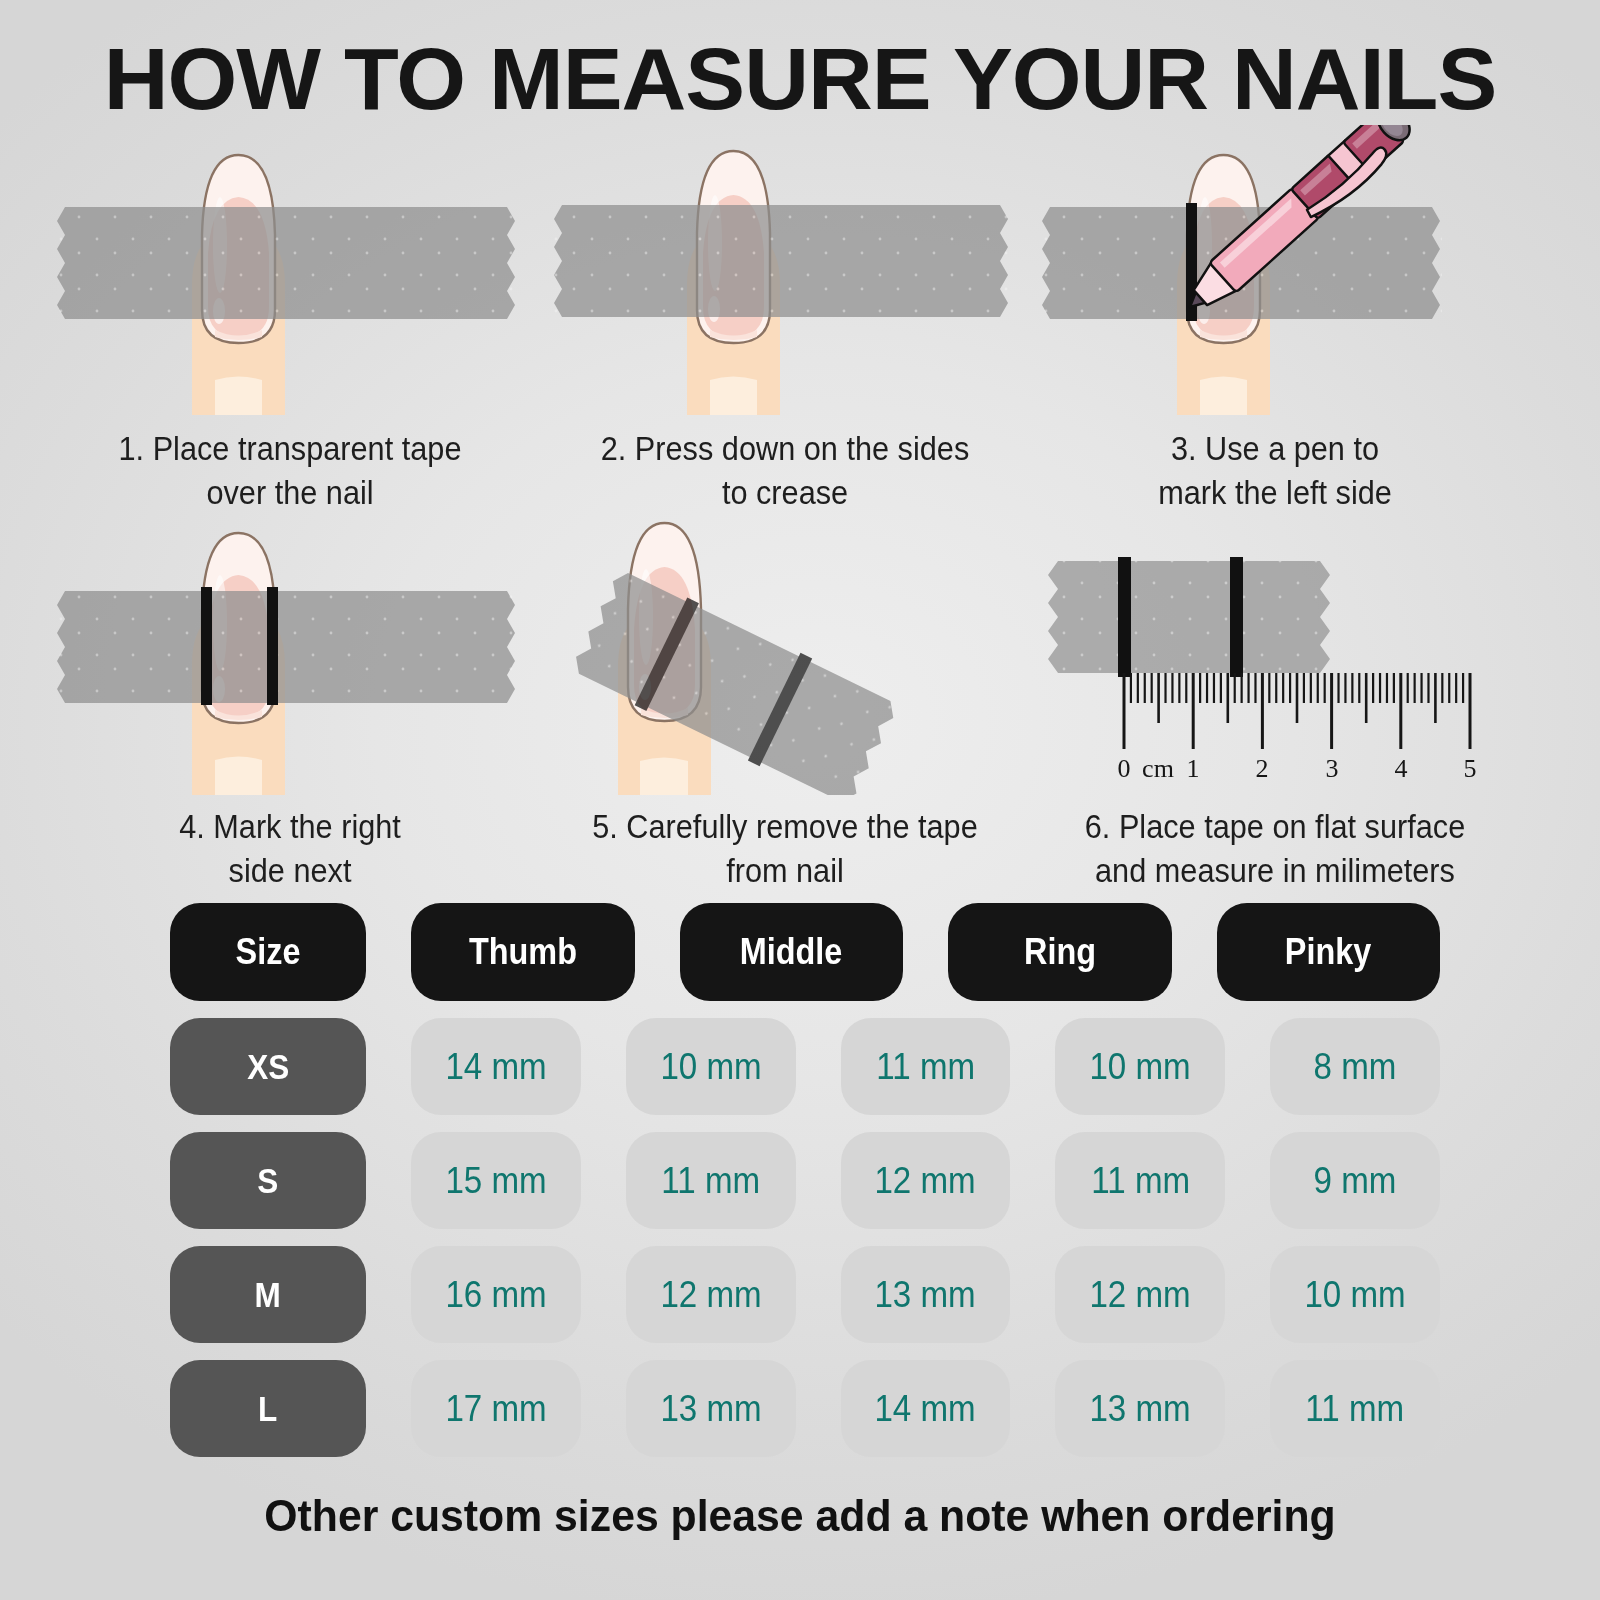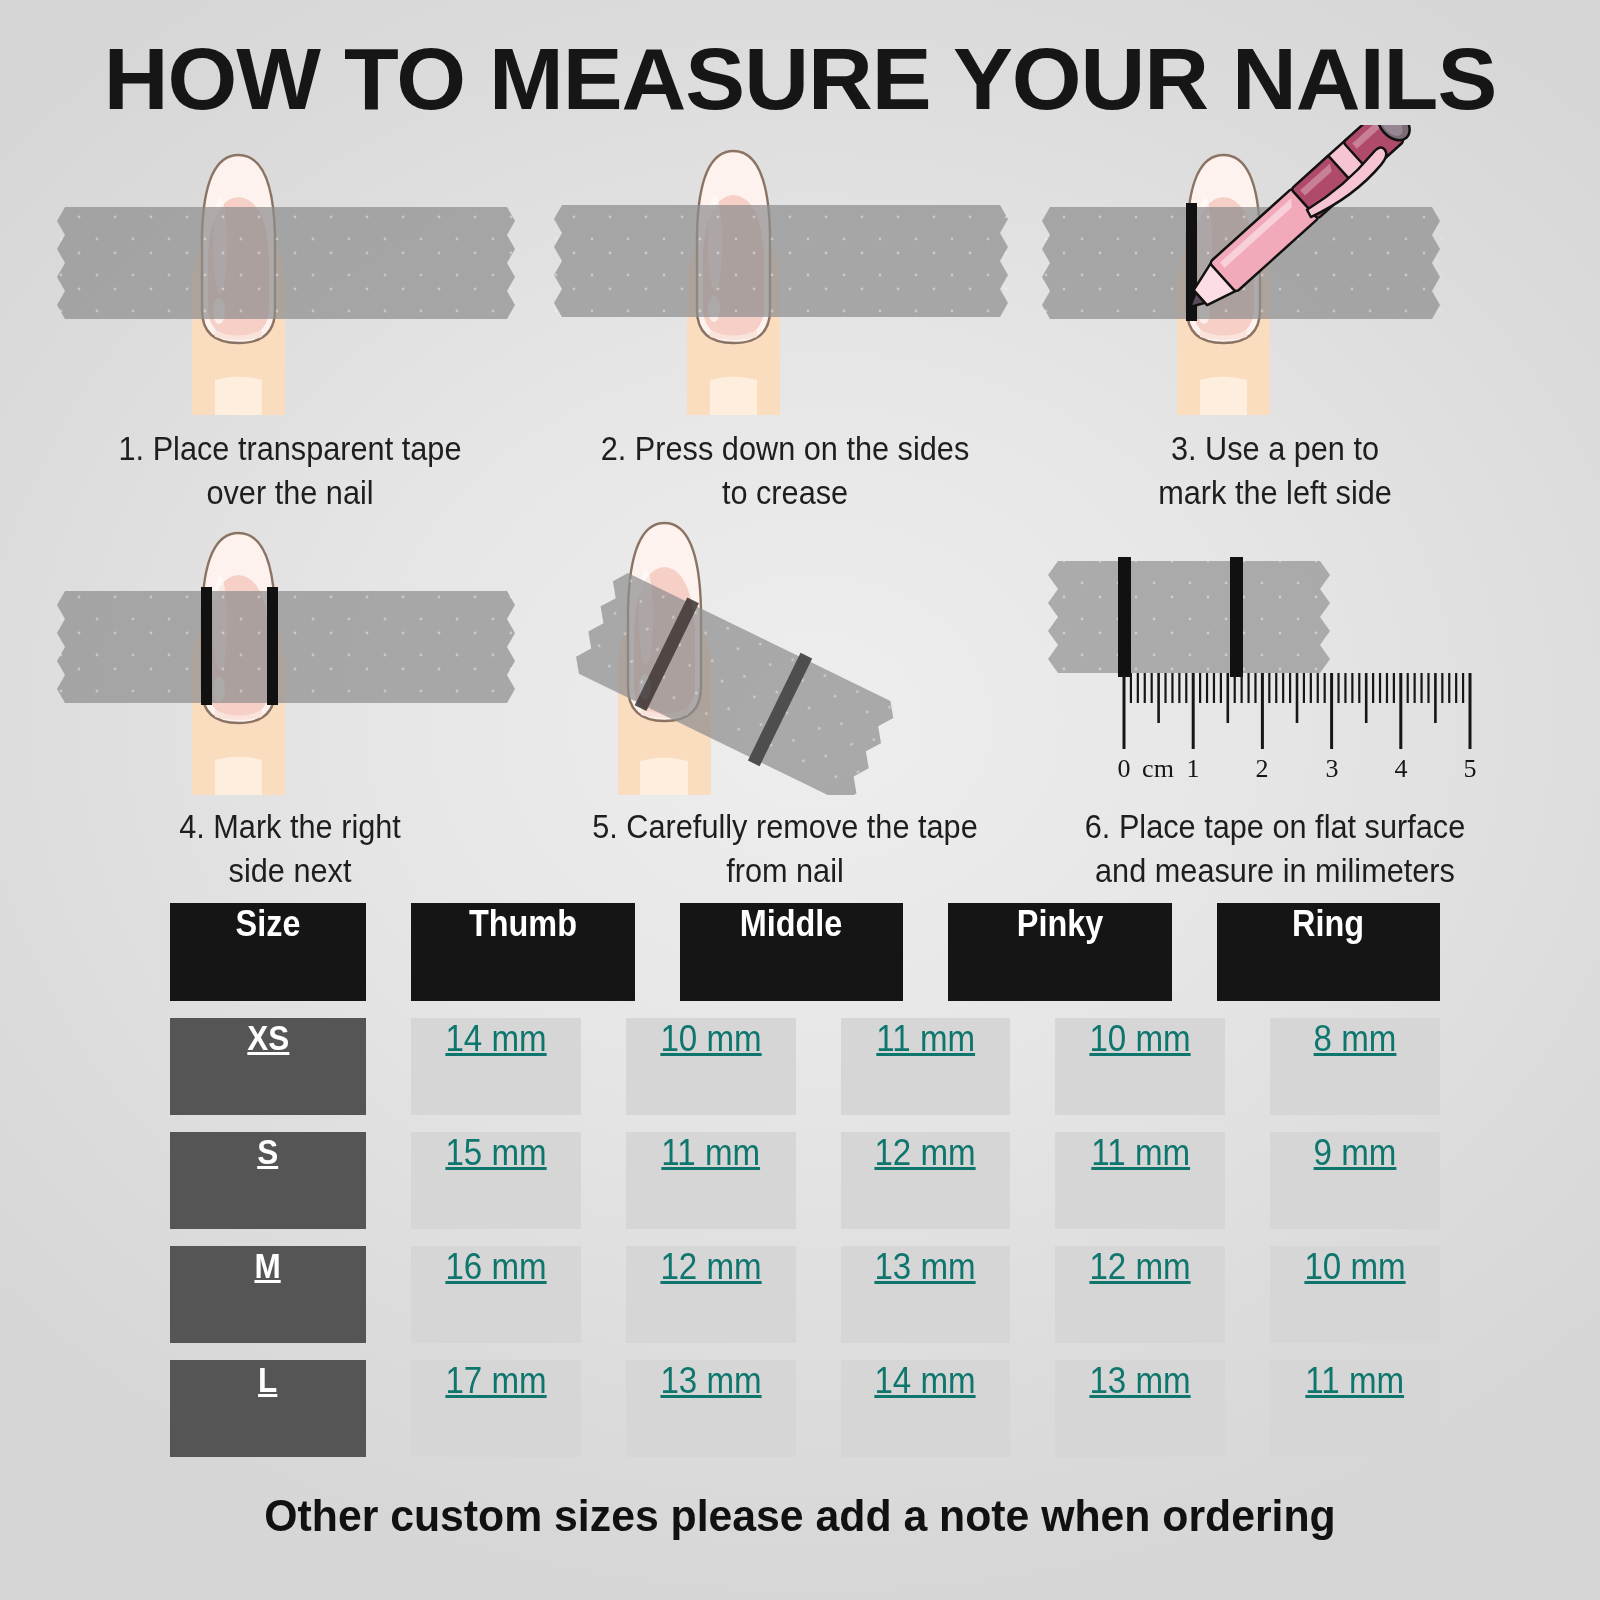--- a/index.html
+++ b/index.html
@@ -84,23 +84,24 @@
     width: 1270px;
   }
   .trow {
     display: flex;
     gap: 17px;
     margin-bottom: 17px;
   }
   .cell {
     height: 95px;
     display: flex;
-    align-items: flex-start;
+    align-items: center;
     justify-content: center;
     box-sizing: border-box;
+    border-radius: 30px;
   }
   .c-size  { width: 196px; flex: none; }
   .c-data  { flex: 1 1 0; margin-left: 28px; }
 
   .hdr {
     background: #151515;
     color: #ffffff;
     font-weight: bold;
     font-size: 36px;
     transform: none;
@@ -116,21 +117,21 @@
   .sizecell span { transform: scaleX(0.9); display:block; }
 
   .datacell {
     background: #d6d6d6;
     color: #0f766e;
     font-size: 36px;
   }
   .datacell span { transform: scaleX(0.92); display:block; }
 
   .trow.header .cell { height: 98px; }
-  .trow.body .cell   { height: 97px; text-decoration: underline; }
+  .trow.body .cell   { height: 97px; }
 
   
   #footer {
     position: absolute;
     left: 0;
     top: 1490px;
     width: 1600px;
     text-align: center;
     font-family: "Liberation Sans", sans-serif;
     font-weight: bold;
@@ -464,24 +465,24 @@
       <div class="cell c-size hdr">
           <span>Size</span>
         </div>
       <div class="cell c-data hdr">
           <span>Thumb</span>
         </div>
       <div class="cell c-data hdr">
           <span>Middle</span>
         </div>
       <div class="cell c-data hdr">
+          <span>Ring</span>
+        </div>
+      <div class="cell c-data hdr">
           <span>Pinky</span>
-        </div>
-      <div class="cell c-data hdr">
-          <span>Ring</span>
         </div>
     </div>
 
     <div class="trow body">
       <div class="cell c-size sizecell">
           <span>XS</span>
         </div>
       <div class="cell c-data datacell">
           <span>14 mm</span>
         </div>

